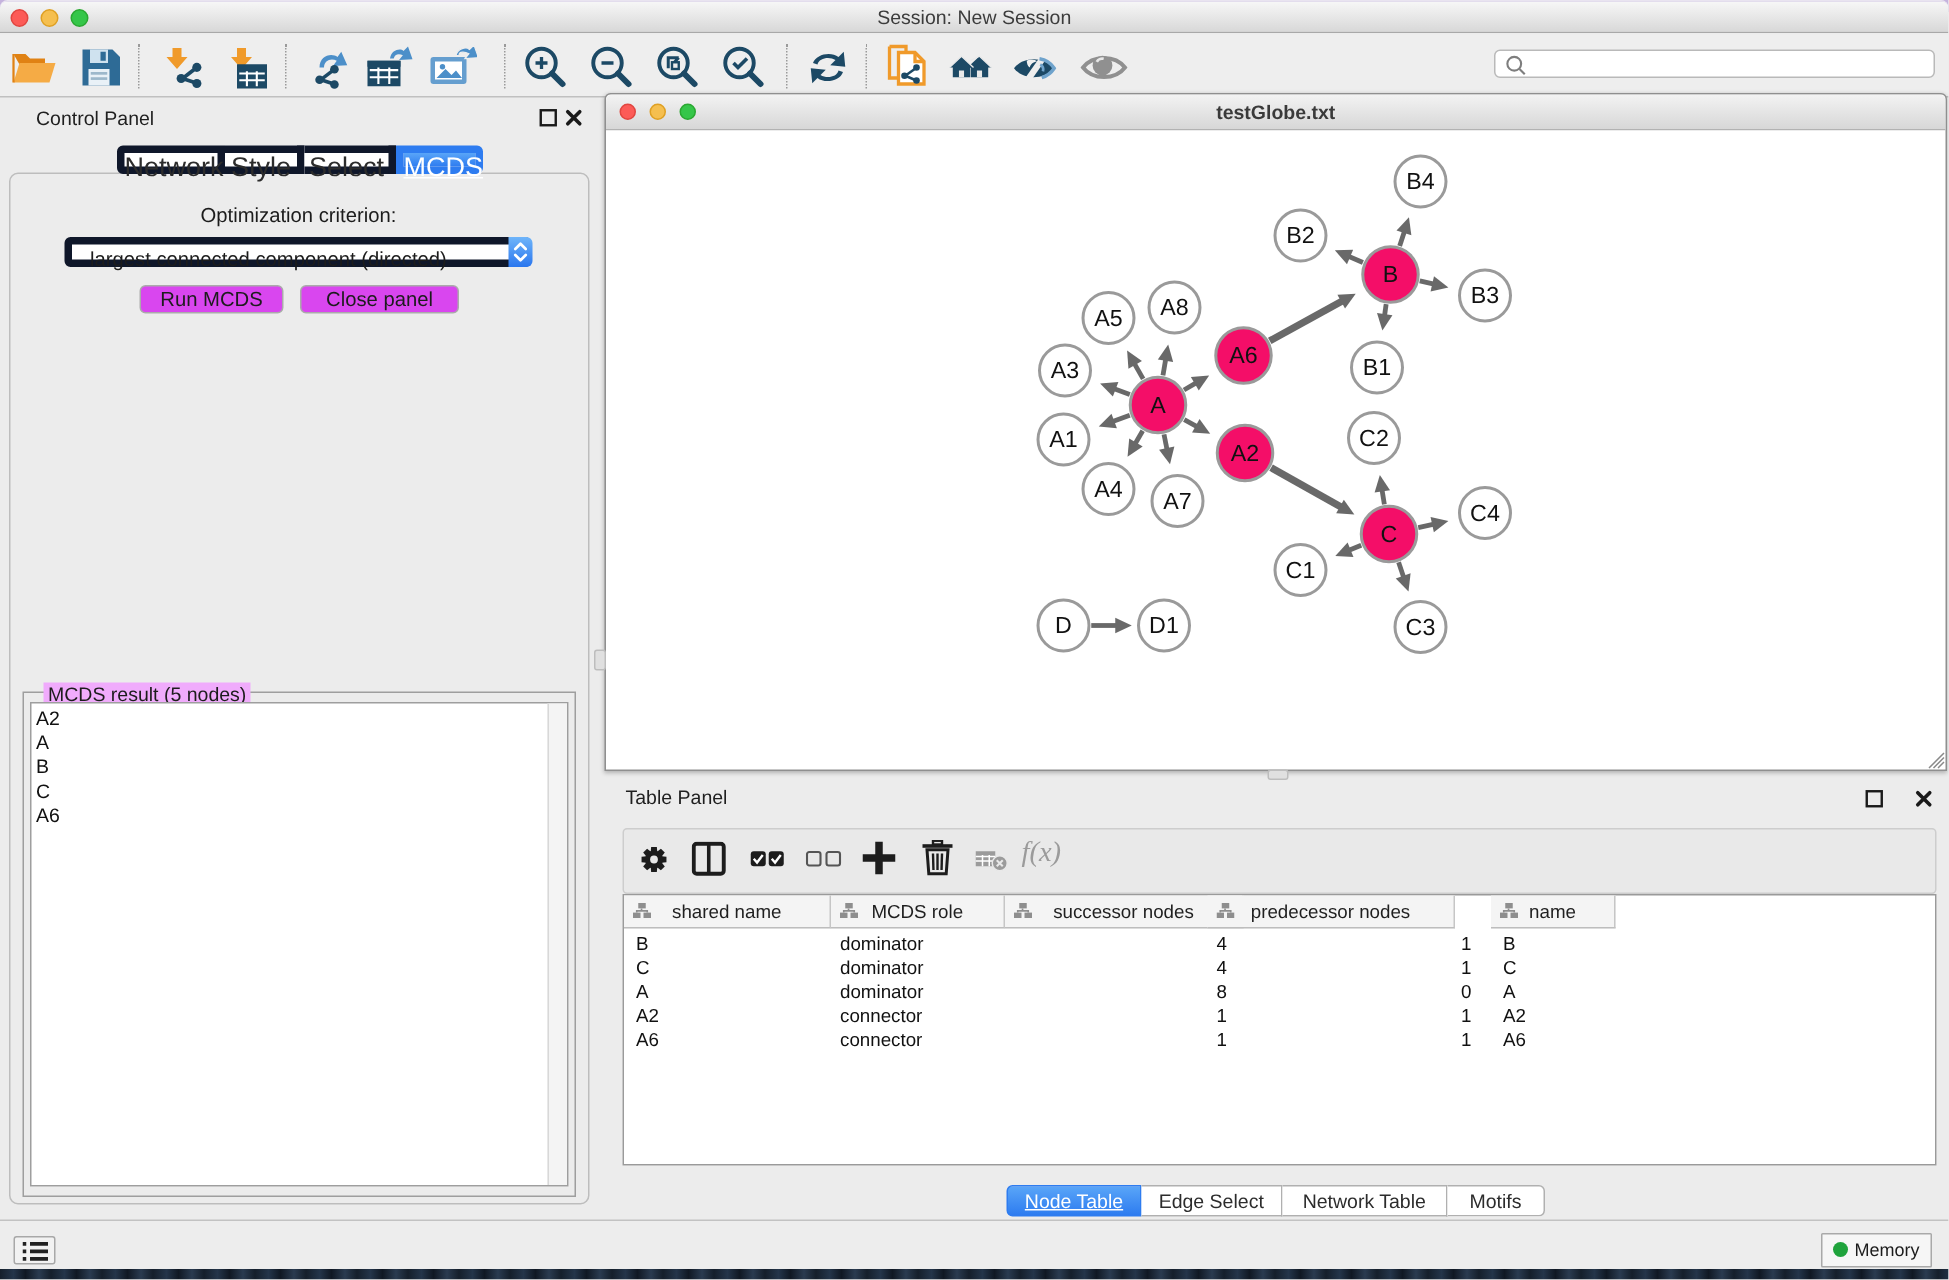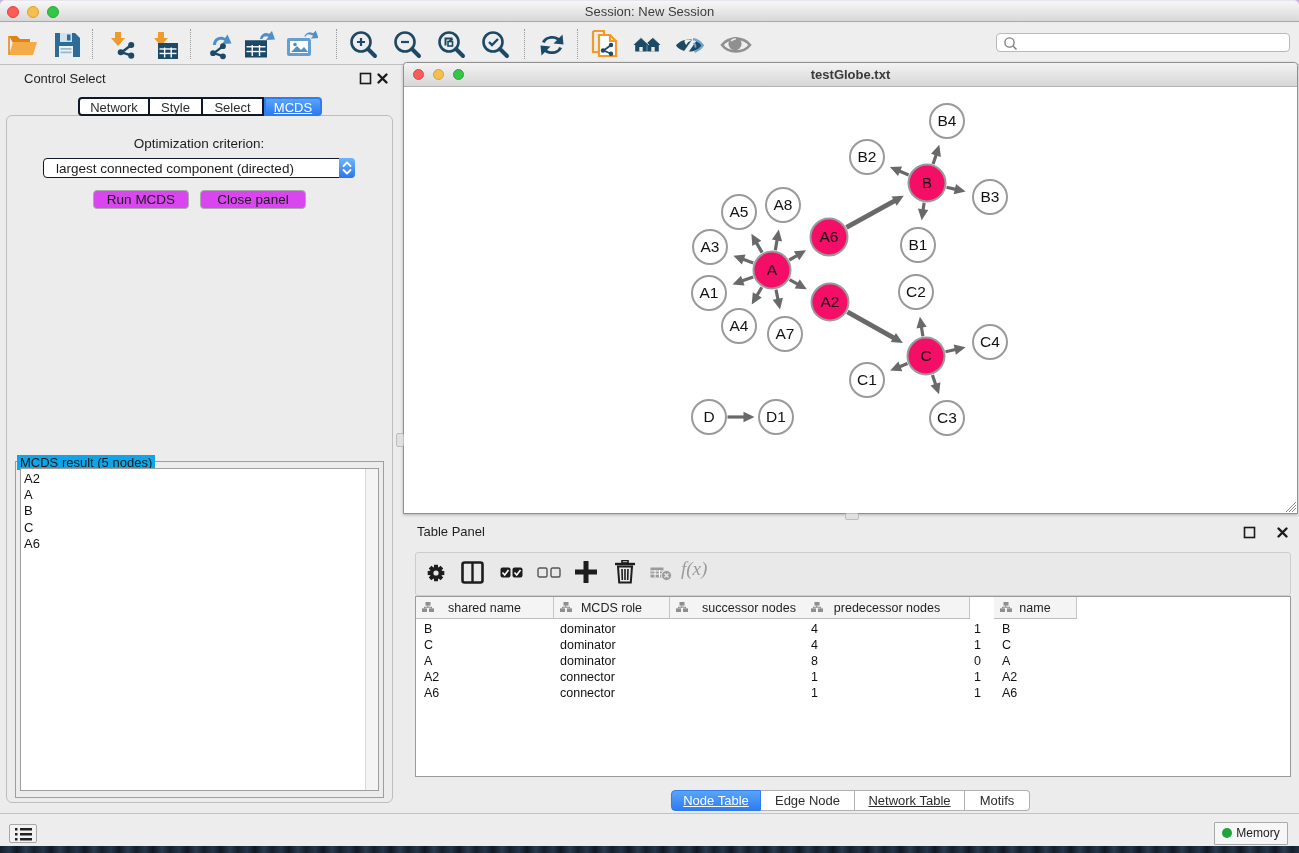--- a/index.html
+++ b/index.html
@@ -15,30 +15,30 @@
 .tl { position:absolute; width:12px; height:12px; border-radius:50%; top:5px; }
 #title { width:100%; text-align:center; font-size:13px; color:#3c3c3c; line-height:22px; }
 
 #toolbar { left:0; top:23px; width:1299px; height:42px; background:#eeeeee; border-bottom:1px solid #c0c0c0; }
 .sep { position:absolute; top:6px; height:30px; width:0; border-left:1px dotted #9a9a9a; }
 .ticon { position:absolute; top:6px; }
 
 #search { left:996px; top:33px; width:294px; height:19px; background:#fff; border:1px solid #b9b9b9; border-radius:4px; }
 
 #cpTitle { left:24px; top:71px; font-size:13px; color:#1f1f1f; }
-.tab { position:absolute; top:97px; height:19px; background:#fff; border:2px solid #0f172a; font-size:13px; color:#2c2c2c; text-align:center; line-height:18px; }
+.tab { position:absolute; top:97px; height:19px; background:#fff; border:5px solid #0f172a; font-size:18px; color:#2c2c2c; text-align:center; line-height:18px; }
 .tabsel, .ttab.tabsel { background:linear-gradient(#59a5f8,#2e7cf0) !important; color:#fff !important; border-color:#2e7cf0 !important;text-decoration:underline; }
 #cpBox { left:6px; top:115px; width:387px; height:688px; border:1px solid #bdbdbd; border-radius:6px; background:#ececec; }
 #optLabel { left:0px; top:136px; width:398px; text-align:center; font-size:13.5px; color:#1c1c1c; }
-#combo { left:43px; top:158px; width:311px; height:20px; background:#fff; border:1px solid #0f172a; border-radius:4px; font-size:13.5px; color:#1c1c1c; line-height:19px; padding-left:12px; }
+#combo { left:43px; top:158px; width:311px; height:20px; background:#fff; border:5px solid #0f172a; border-radius:4px; font-size:13.5px; color:#1c1c1c; line-height:19px; padding-left:12px; }
 #comboBtn { left:339px; top:158px; width:16px; height:20px; background:linear-gradient(#6fb5fa,#2a76ee); border-radius:0 4px 4px 0; }
 .btn { position:absolute; top:190px; height:19px; background:#d946ef; border:1px solid #ababab; border-radius:4px; font-size:13.5px; color:#1c1c1c; text-align:center; line-height:17px; }
 
 #grp { left:15px; top:461px; width:369px; height:337px; border:1px solid #9e9e9e; }
-#grpLabel { left:17px; top:455px; background:#0ea5e9; padding:0 3px; font-size:13px; color:#1c1c1c; }
+#grpLabel { left:29px; top:455px; background:#f0abfc; padding:0 3px; font-size:13px; color:#1c1c1c; }
 #grpList { left:20px; top:468px; width:359px; height:323px; background:#fff; border:1px solid #9e9e9e; font-size:13px; color:#111; line-height:16.2px; padding:2px 0 0 3px; }
 #grpScroll { left:365px; top:469px; width:13px; height:321px; background:#f4f4f4; border-left:1px solid #d8d8d8; }
 
 #netwin { left:403px; top:62px; width:895px; height:452px; border:1px solid #8f8f8f; background:#fff; border-radius:4px 4px 0 0; box-shadow:0 1px 3px rgba(0,0,0,0.25); }
 #nettitle { left:0; top:0; width:893px; height:24px; background:linear-gradient(#f3f3f3,#d7d7d7); border-bottom:1px solid #b2b2b2; border-radius:4px 4px 0 0; }
 #nettext { width:100%; text-align:center; font-size:13px; font-weight:700; color:#3a3a3a; line-height:24px; }
 
 #tpTitle { left:417px; top:524px; font-size:13px; color:#1f1f1f; }
 #tbToolbar { left:415px; top:552px; width:876px; height:44px; background:#e9e9e9; border:1px solid #cdcdcd; border-radius:3px; }
 #tbl { left:415px; top:596px; width:876px; height:181px; background:#fff; border:1px solid #9a9a9a; }
@@ -179,21 +179,21 @@
       <path d="M3 16 C9.5 7.5 24.5 7.5 31 16 C24.5 24.5 9.5 24.5 3 16 z" fill="none" stroke="#909090" stroke-width="2.6"></path>
 <circle cx="16" cy="14.7" r="6.6" fill="#909090"></circle>
 <path d="M12.2 12.2 C13 10.6 15 9.8 16.8 10.2" fill="none" stroke="#e8e8e8" stroke-width="1.8"></path>
     </svg>
 </div>
 <div class="abs" id="search"><svg width="16" height="15" style="margin:2px 0 0 6px;">
       <circle cx="6.5" cy="6.5" r="4.6" fill="none" stroke="#7e7e7e" stroke-width="1.4"></circle>
       <line x1="10" y1="10" x2="13.5" y2="13.5" stroke="#7e7e7e" stroke-width="1.4"></line>
     </svg></div>
 
-<div class="abs" id="cpTitle">Control Select</div>
+<div class="abs" id="cpTitle">Control Panel</div>
 <div class="abs" id="cpBox"></div>
 <div class="tab" style="left:78px;width:72px;border-radius:4px 0 0 4px;">Network</div>
 <div class="tab" style="left:150px;width:53px;border-left:none;">Style</div>
 <div class="tab" style="left:203px;width:61px;border-left:none;">Select</div>
 <div class="tab tabsel" style="left:264px;width:58px;border-radius:0 4px 4px 0;">MCDS</div>
 <div class="abs" id="optLabel">Optimization criterion:</div>
 <div class="abs" id="combo">largest connected component (directed)</div>
 <div class="abs" id="comboBtn"><svg width="16" height="20">
       <path d="M4.5 8 L8 4.5 L11.5 8" stroke="#fff" stroke-width="1.8" fill="none" stroke-linecap="round" stroke-linejoin="round"></path>
       <path d="M4.5 12 L8 15.5 L11.5 12" stroke="#fff" stroke-width="1.8" fill="none" stroke-linecap="round" stroke-linejoin="round"></path>
@@ -370,22 +370,22 @@
     <div class="td" style="left:254px;top:72px;width:148px;text-align:right;">1</div>
     <div class="td" style="left:413px;top:72px;width:152px;text-align:right;">1</div>
     <div class="td" style="left:586px;top:72px;">A2</div>
     <div class="td" style="left:8px;top:88px;">A6</div>
     <div class="td" style="left:144px;top:88px;">connector</div>
     <div class="td" style="left:254px;top:88px;width:148px;text-align:right;">1</div>
     <div class="td" style="left:413px;top:88px;width:152px;text-align:right;">1</div>
     <div class="td" style="left:586px;top:88px;">A6</div>
   </div>
 <div class="ttab tabsel" style="left:671px;width:90px;border-radius:4px 0 0 4px;">Node Table</div>
-<div class="ttab" style="left:761px;width:94px;border-left:none;">Edge Node</div>
-<div class="ttab" style="left:855px;width:110px;border-left:none;text-decoration:underline;">Network Table</div>
+<div class="ttab" style="left:761px;width:94px;border-left:none;">Edge Select</div>
+<div class="ttab" style="left:855px;width:110px;border-left:none;">Network Table</div>
 <div class="ttab" style="left:965px;width:65px;border-radius:0 4px 4px 0;border-left:none;">Motifs</div>
 
 <svg class="abs" style="left:426px;top:563px;" width="22" height="22" viewBox="0 0 22 22">
     <g fill="#1d1d1d">
       <polygon points="18.3,8.1 18.3,11.9 15.0,12.2 15.0,7.8"></polygon>
       <polygon points="17.2,14.6 14.6,17.2 12.0,15.1 15.1,12.0"></polygon>
       <polygon points="11.9,18.3 8.1,18.3 7.8,15.0 12.2,15.0"></polygon>
       <polygon points="5.4,17.2 2.8,14.6 4.9,12.0 8.0,15.1"></polygon>
       <polygon points="1.7,11.9 1.7,8.1 5.0,7.8 5.0,12.2"></polygon>
       <polygon points="2.8,5.4 5.4,2.8 8.0,4.9 4.9,8.0"></polygon>

